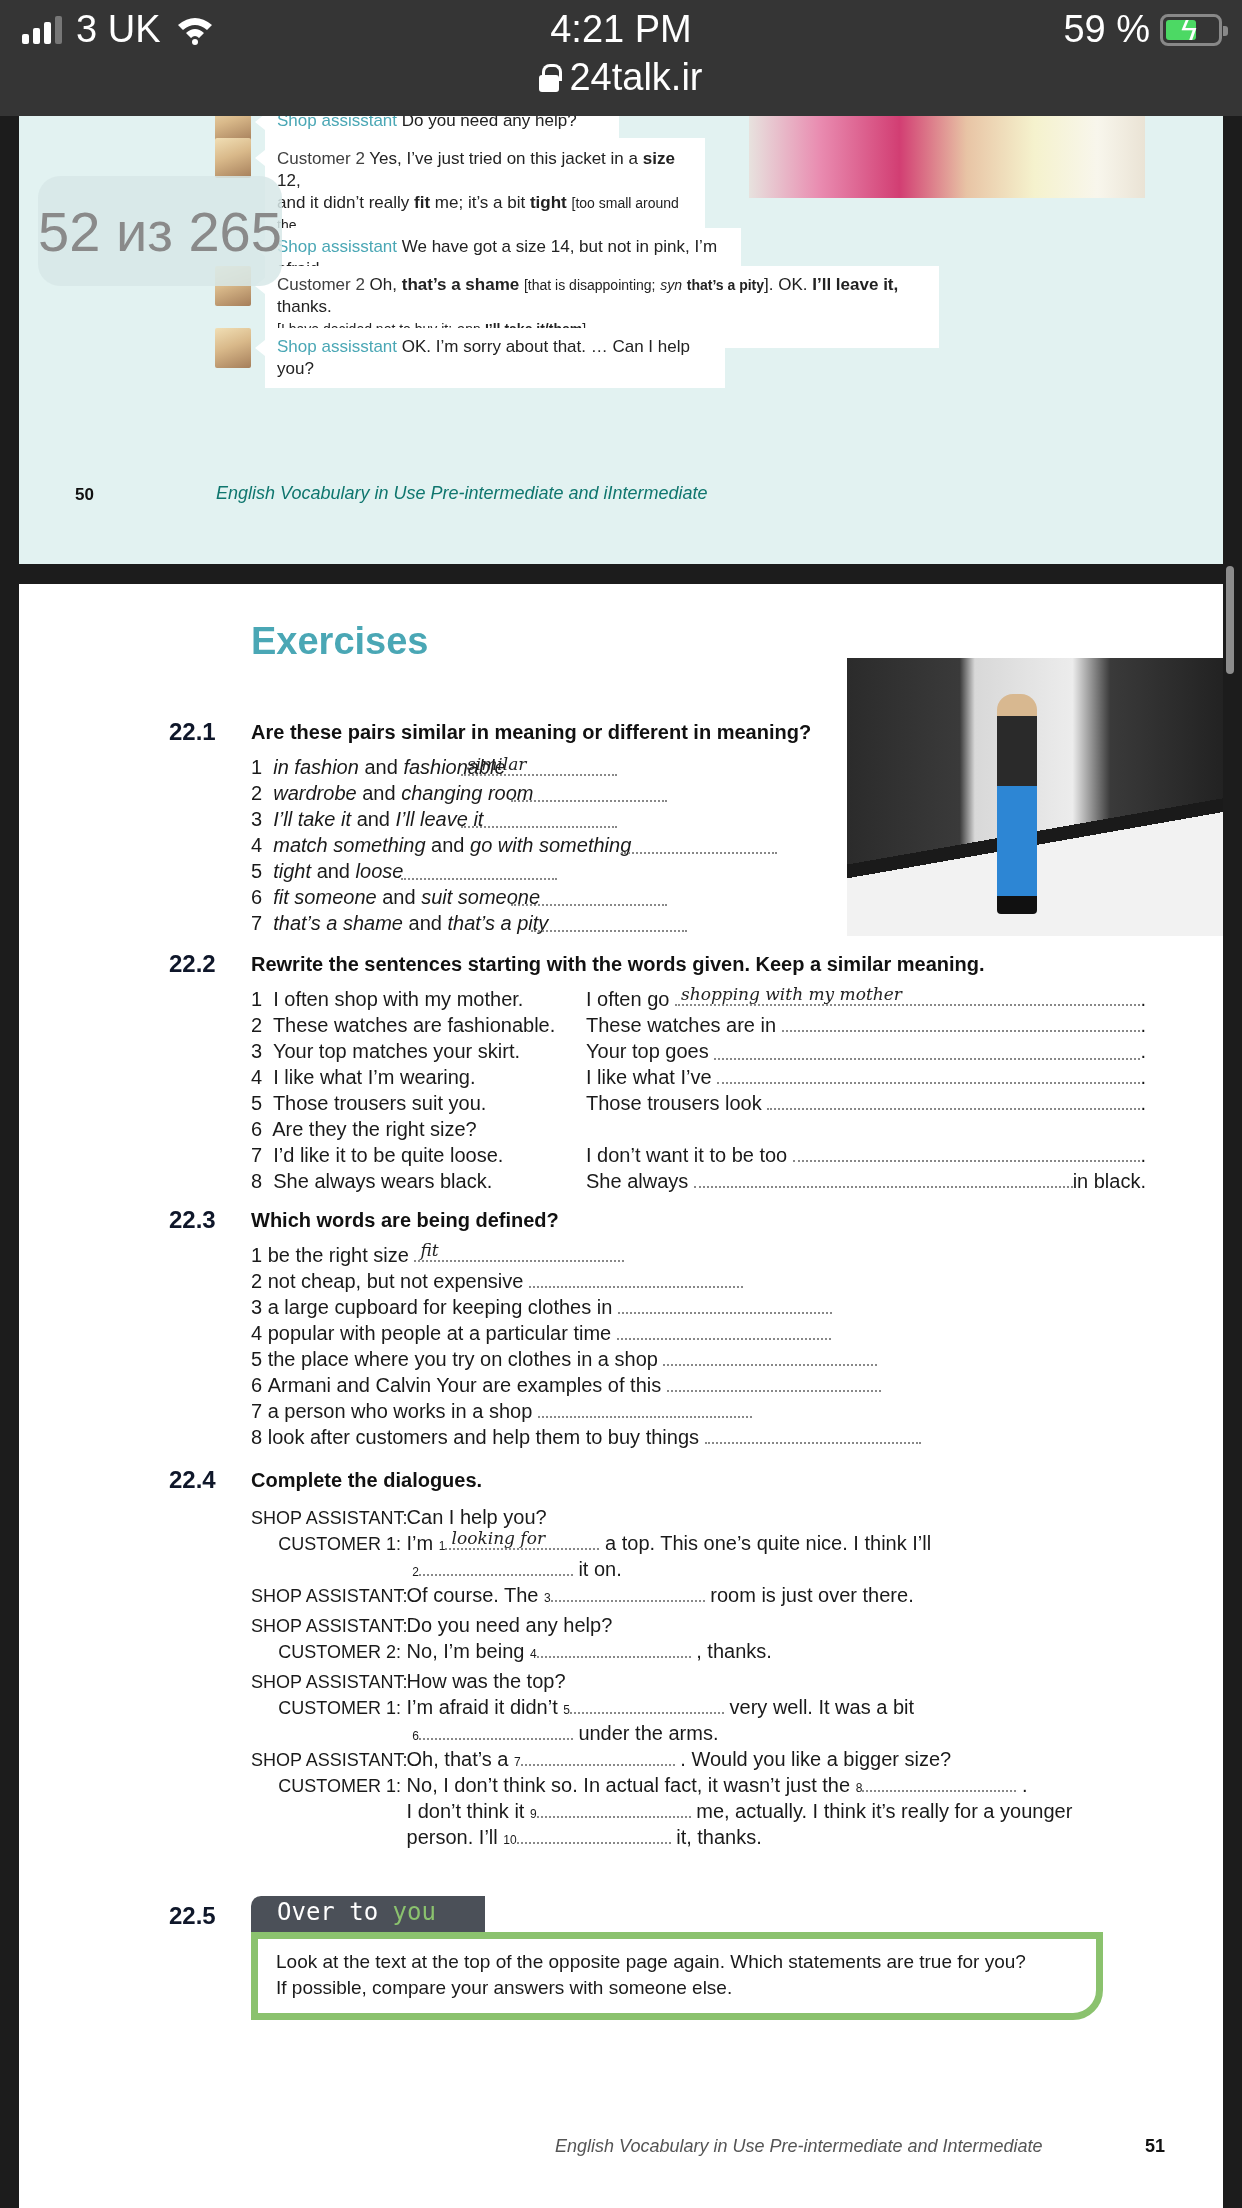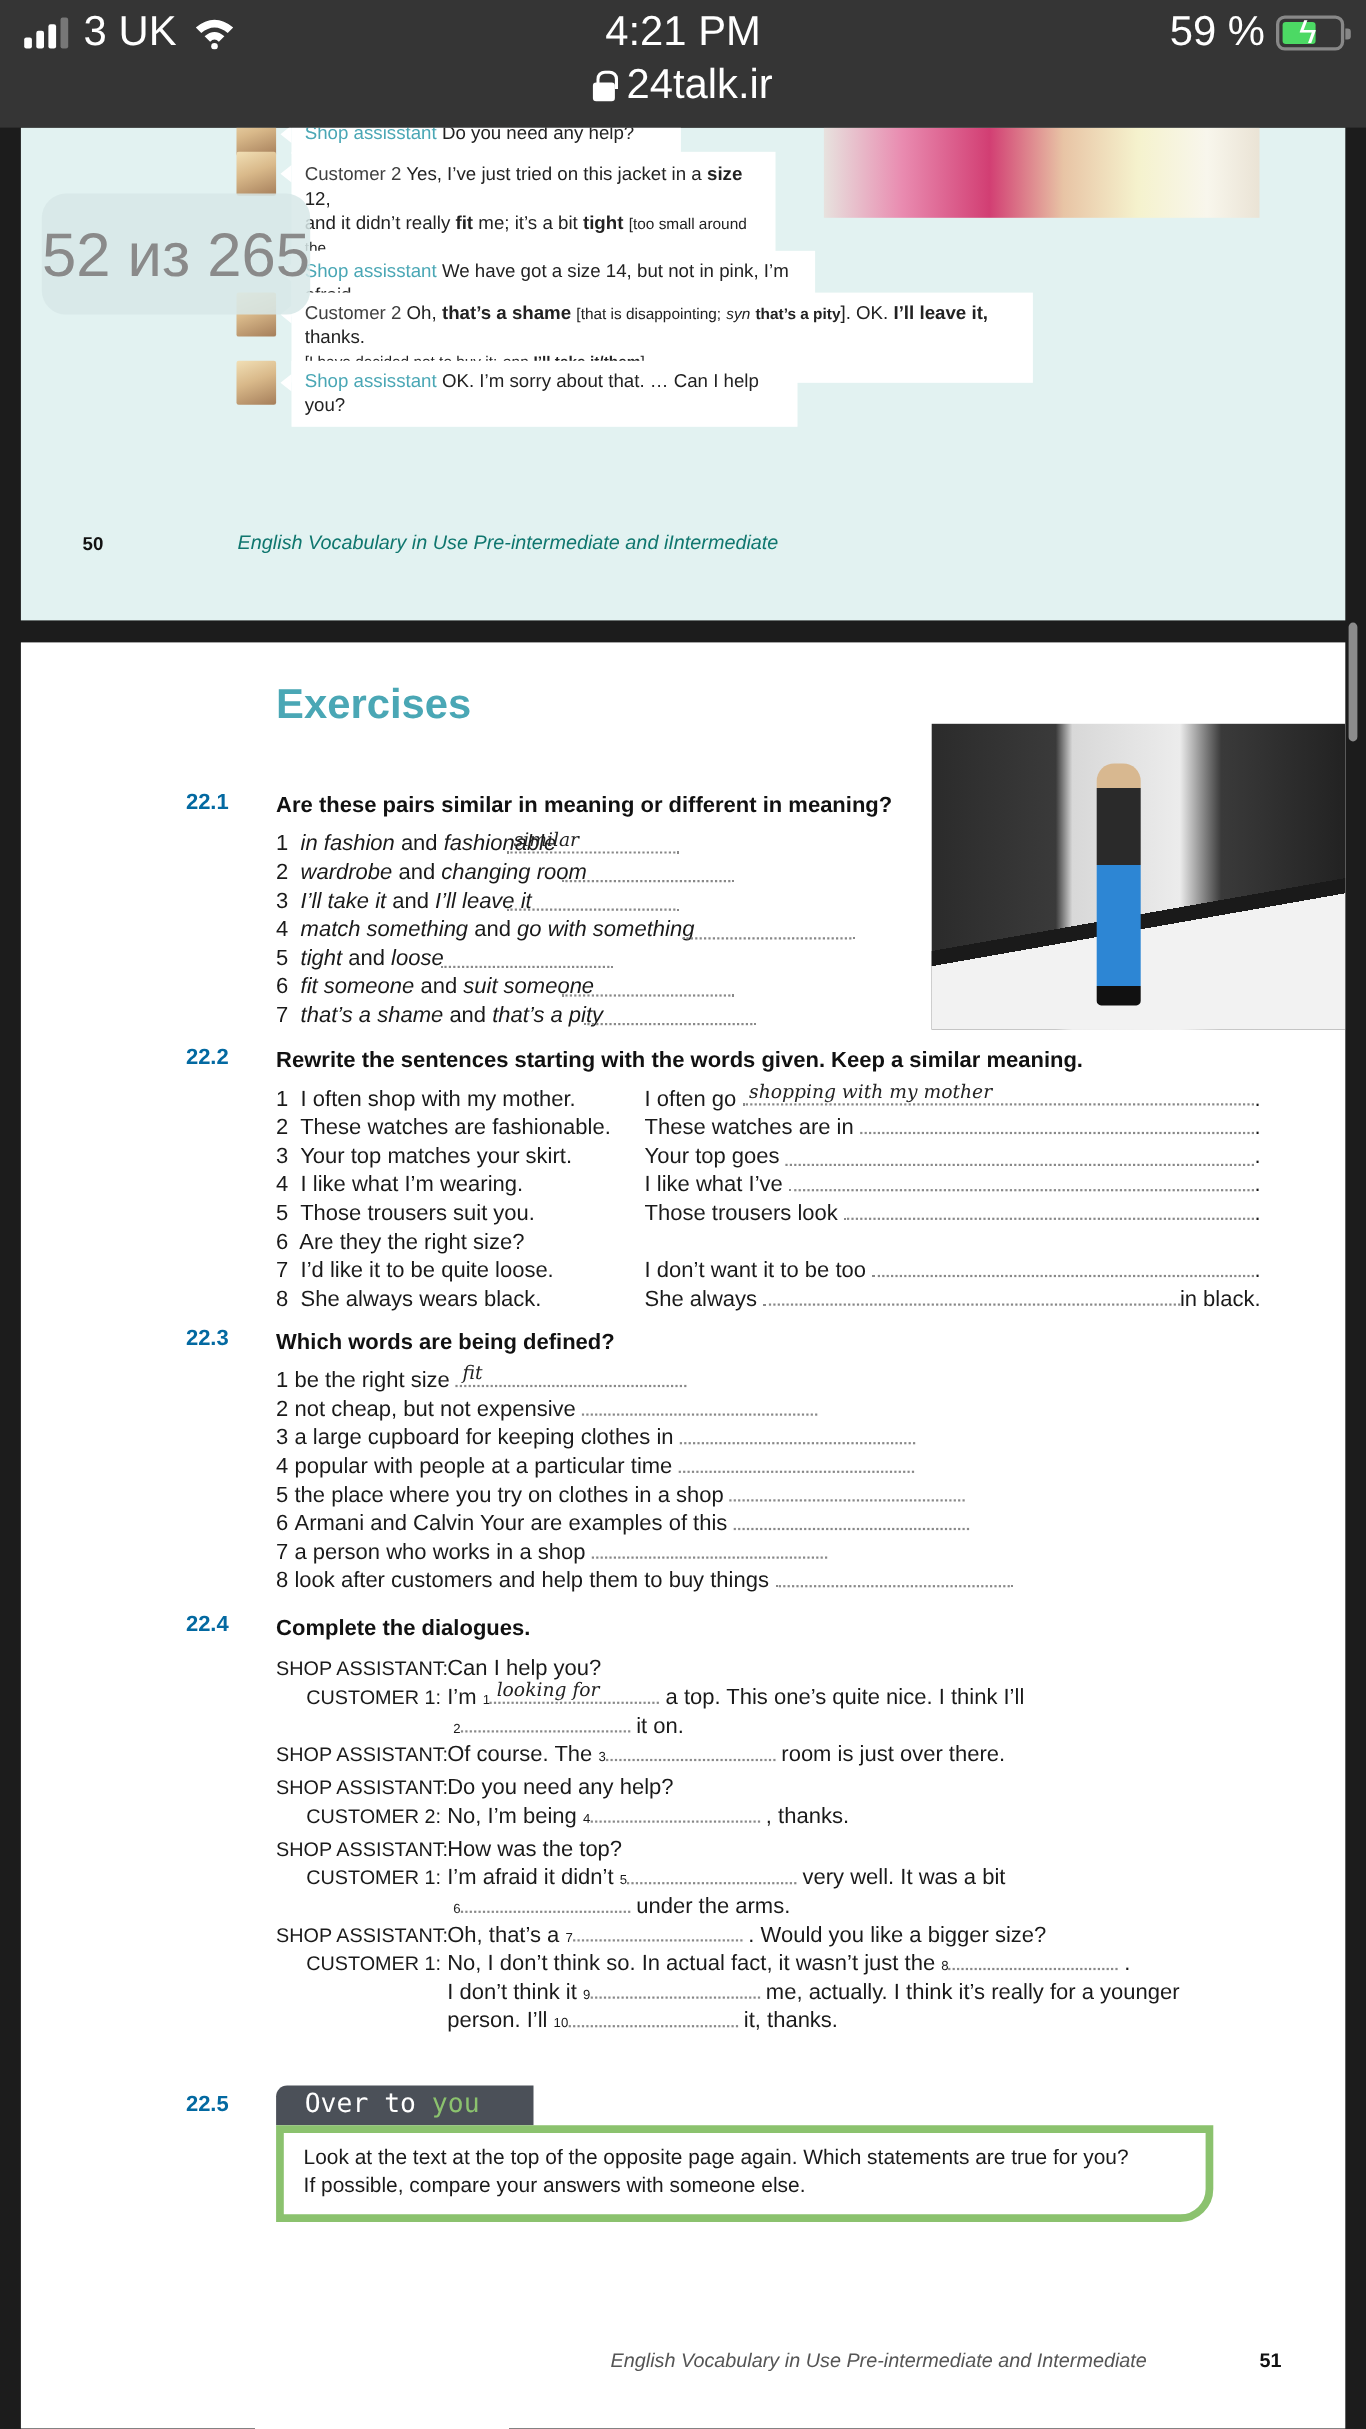--- a/index.html
+++ b/index.html
@@ -41,21 +41,21 @@
   .footer-left { position: absolute; left: 197px; top: 367px; font-size: 18px; font-style: italic; color: #0f766e; }
   #page-counter { position: absolute; left: 38px; top: 176px; width: 244px; height: 110px; background: rgba(215,232,231,0.85); border-radius: 22px; font-size: 56px; color: #8a8a8a; display: flex; align-items: center; justify-content: center; z-index: 5; }
 
   
   #page51 { position: absolute; left: 19px; top: 584px; width: 1204px; height: 1624px; background: #fff; overflow: hidden; }
   .ex-title { position: absolute; left: 232px; top: 36px; font-size: 38px; font-weight: bold; color: #4aa7b5; }
   .runway { position: absolute; left: 828px; top: 74px; width: 376px; height: 278px; background:
       linear-gradient(170deg, transparent 60%, #1a1a1a 60%, #1a1a1a 64%, #f2f2f2 64%),
       linear-gradient(90deg, #2b2b2b 0%, #3a3a3a 30%, #d8d8d8 34%, #ececec 60%, #3a3a3a 70%, #222 100%); }
   .model { position: absolute; left: 150px; top: 36px; width: 40px; height: 220px; background: linear-gradient(180deg, #d8b890 0 10%, #2a2a2a 10% 42%, #2d86d4 42% 92%, #111 92%); border-radius: 16px 16px 4px 4px; }
-  .sec-num { position: absolute; left: 150px; font-size: 20px; font-weight: bold; color: #0369a1; }
+  .sec-num { position: absolute; left: 150px; font-size: 24px; font-weight: bold; color: #0f172a; }
   .sec-head { position: absolute; left: 232px; font-size: 20px; font-weight: bold; color: #111; }
   .line { position: absolute; left: 232px; font-size: 20px; color: #1a1a1a; white-space: nowrap; }
   .dots { display: inline-block; border-bottom: 2px dotted #888; height: 16px; vertical-align: baseline; position: relative; }
   .hw { position: absolute; left: 6px; bottom: 0; font-family: "DejaVu Serif", serif; font-style: italic; font-size: 17px; color: #222; }
   .col2 { position: absolute; left: 567px; }
   .lbl { display: inline-block; text-align: right; font-size: 18px; }
   .sup { font-size: 12px; vertical-align: super; }
 
   .over-tab { position: absolute; left: 232px; top: 1312px; width: 234px; height: 36px; background: #4b5058; color: #fff; font-family: "DejaVu Sans Mono", monospace; font-size: 24px; padding: 2px 26px; border-radius: 10px 0 0 0; }
   .over-tab .you { color: #8bc26e; }

